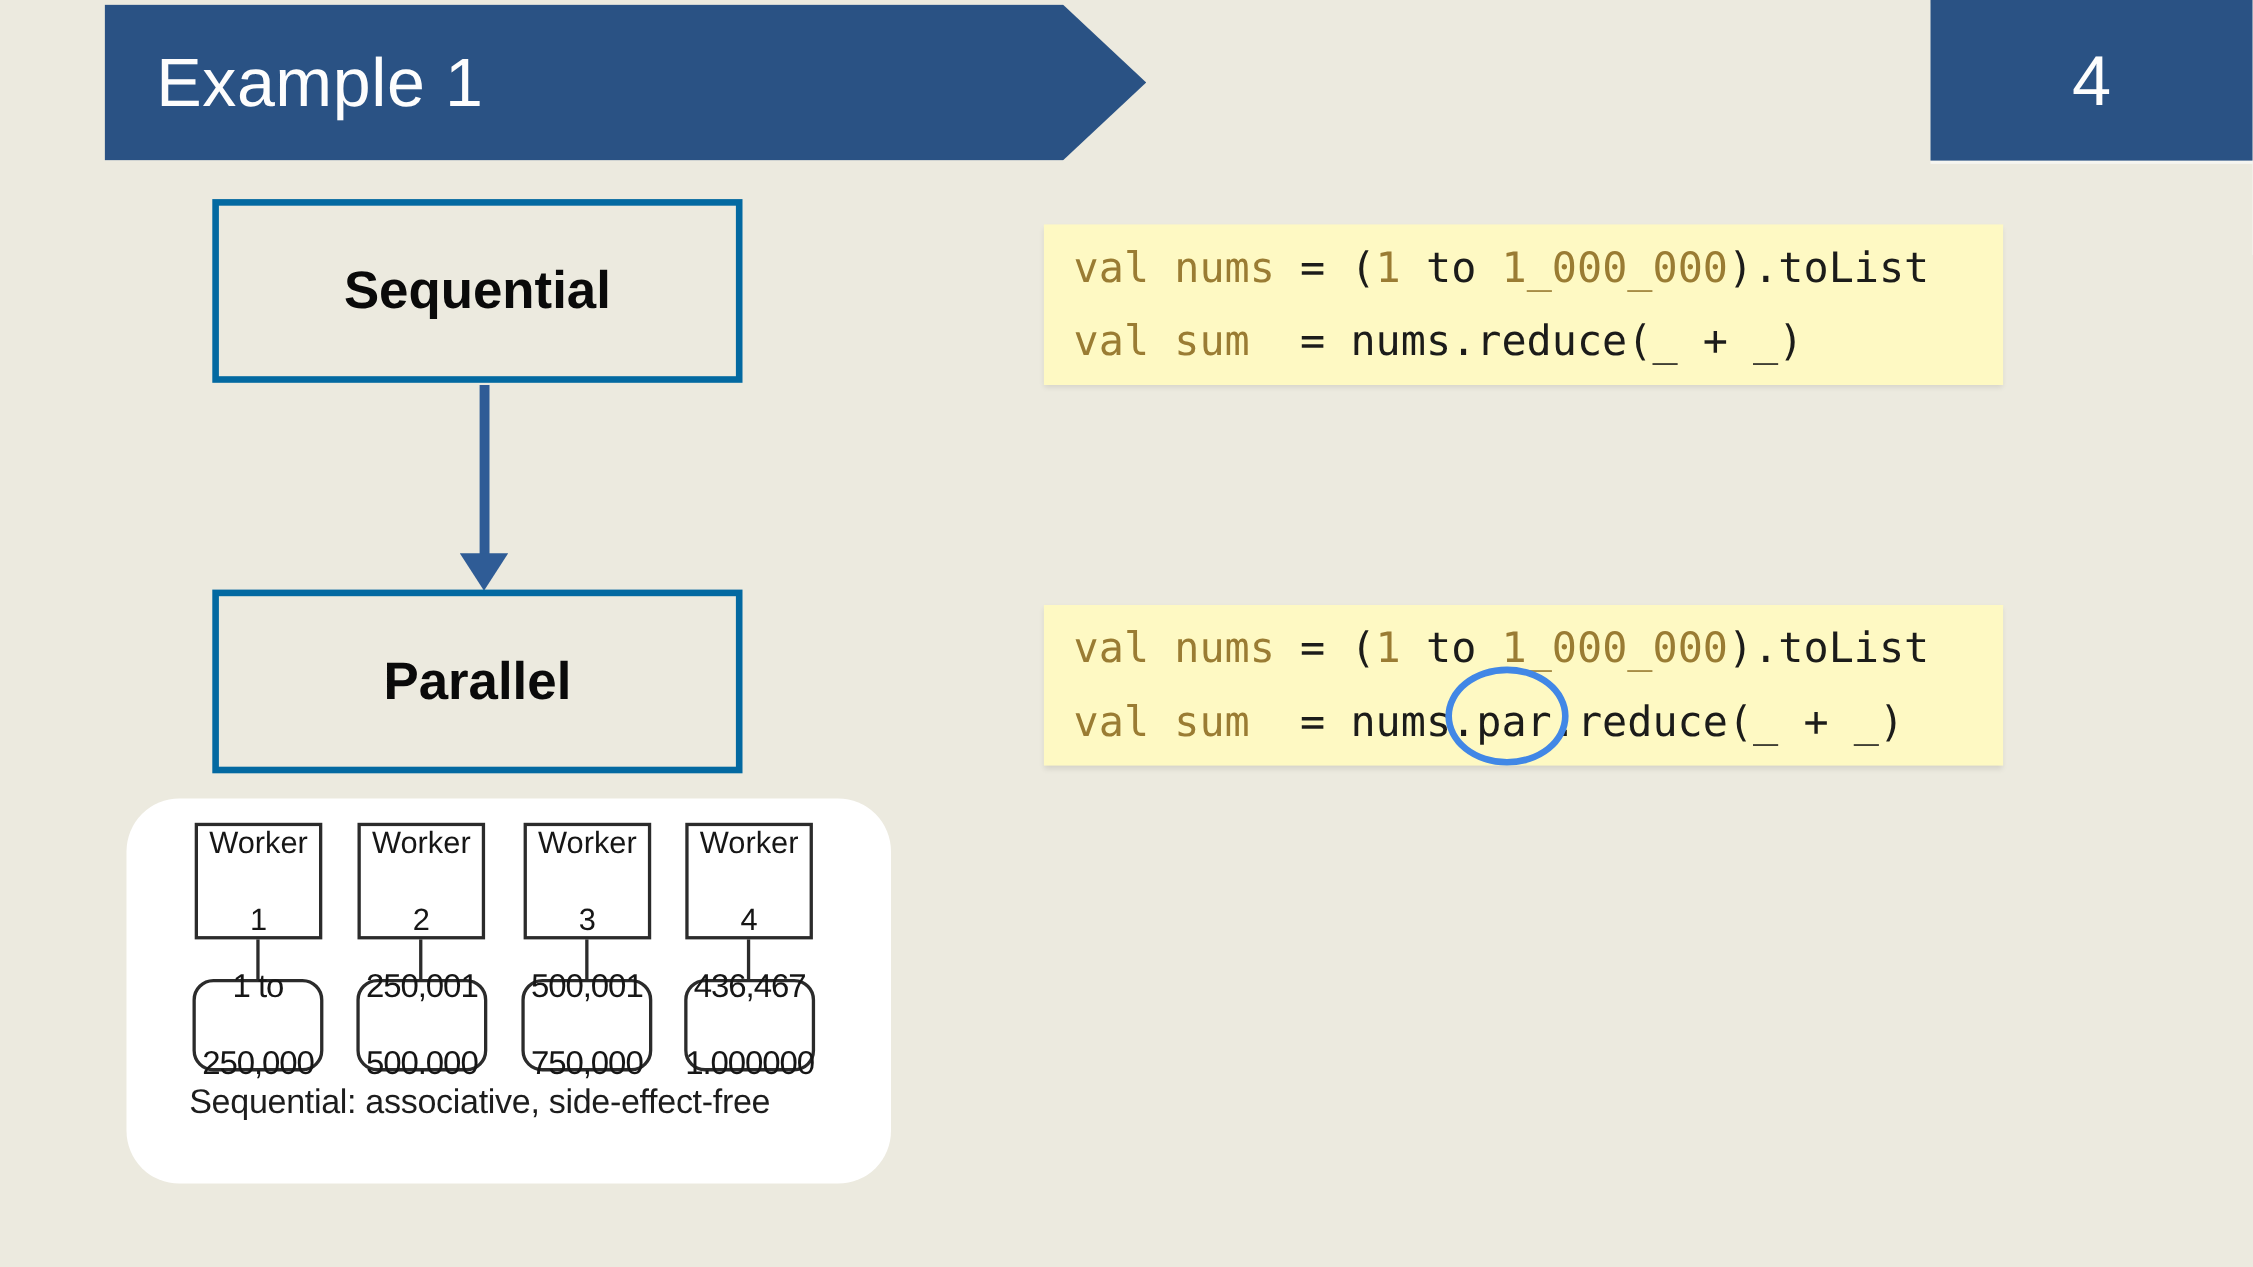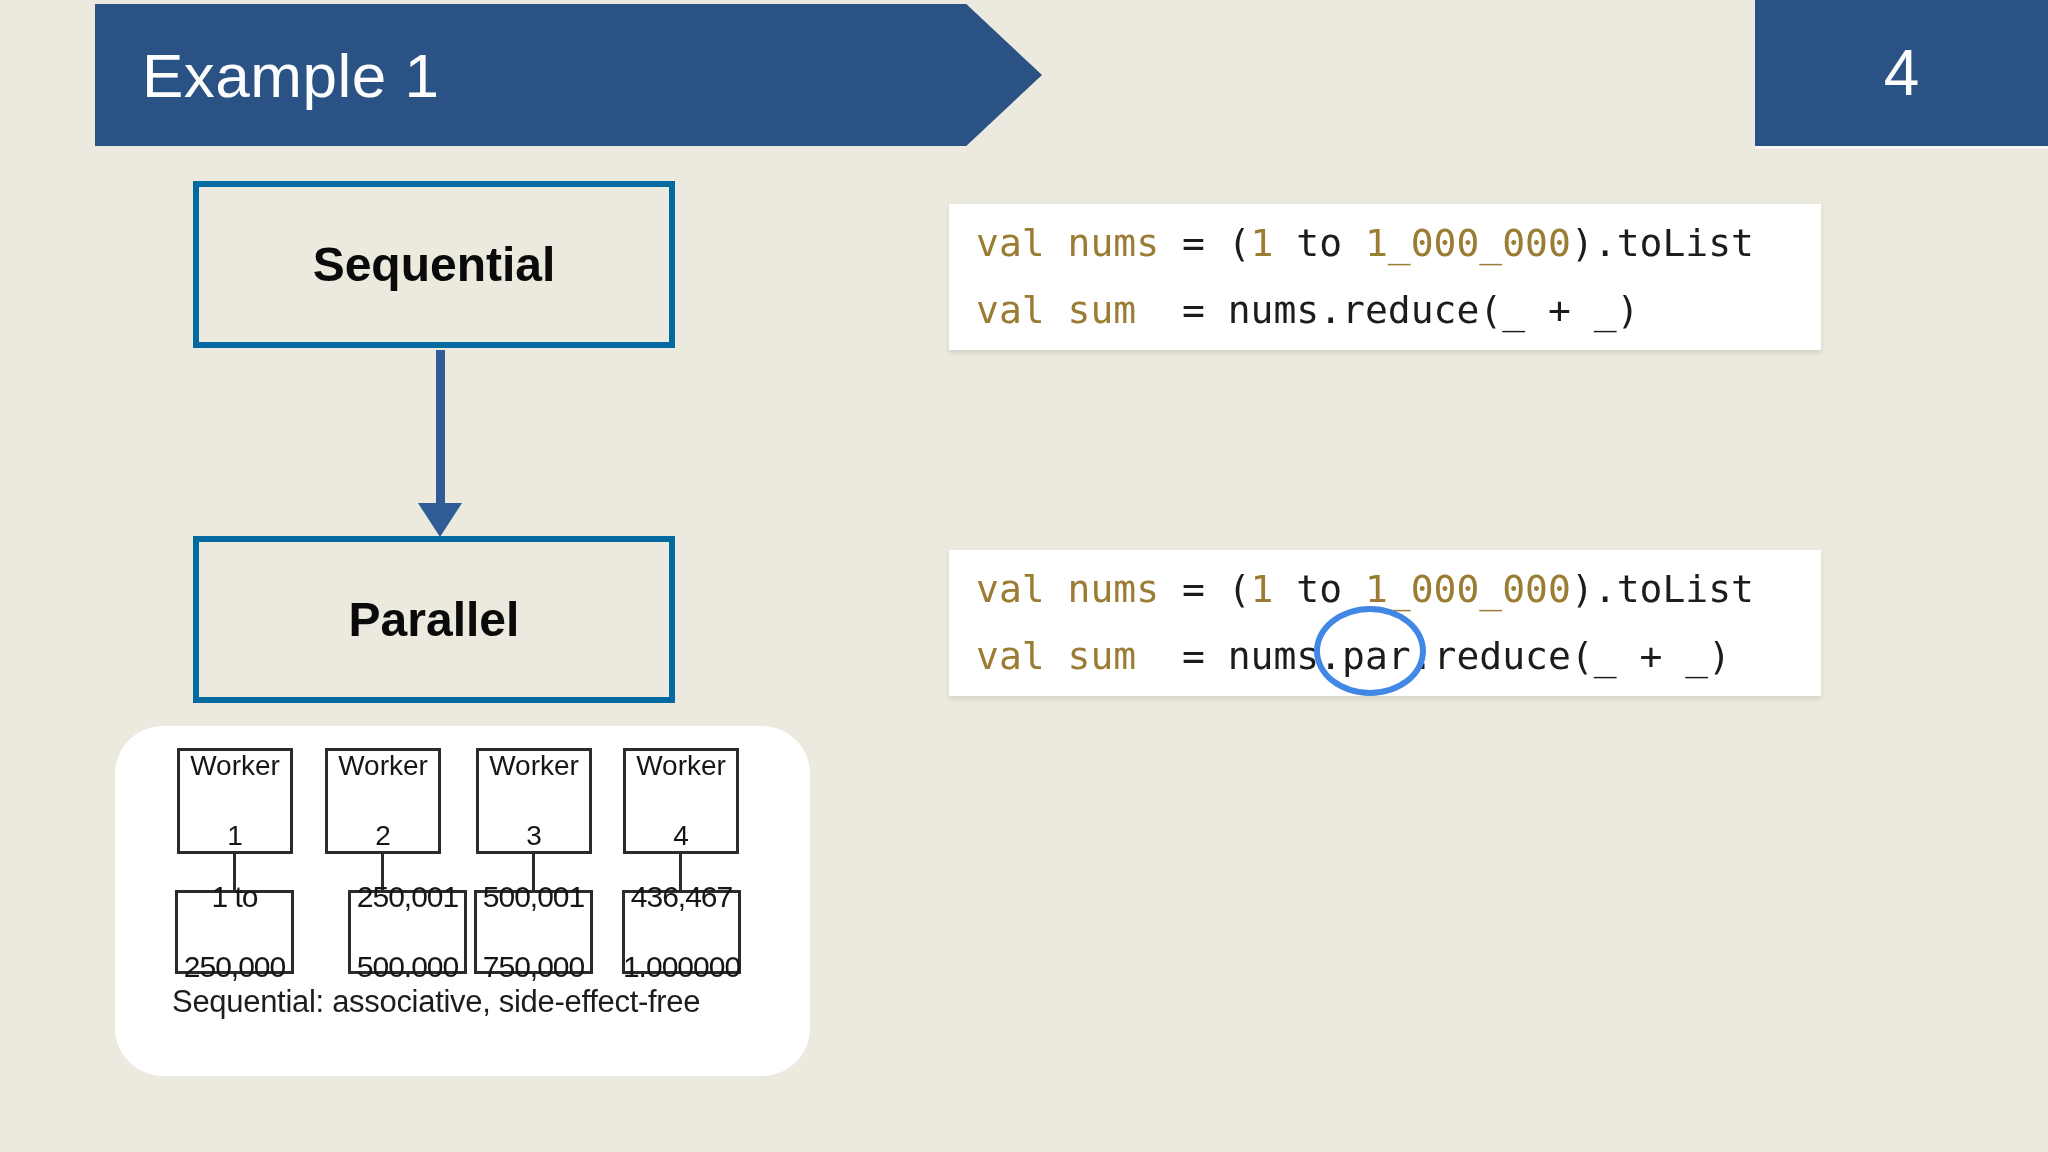--- a/index.html
+++ b/index.html
@@ -50,36 +50,36 @@
     position:absolute;left:115px;top:726px;width:695px;height:350px;
     background:#ffffff;border-radius:48px;
   }
   .wbox,.rbox{
     position:absolute;box-sizing:border-box;background:#fff;
     border:3px solid #2b2b2b;
     display:flex;flex-direction:column;align-items:center;justify-content:center;
     color:#161616;text-align:center;gap:36px;
   }
   .wbox{top:22px;width:116px;height:106px;font-size:28px;line-height:1.22;}
-  .rbox{top:164px;width:119px;height:84px;font-size:30px;line-height:1.12;letter-spacing:-1px;}
+  .rbox{top:164px;width:119px;height:84px;font-size:30px;line-height:1.12;letter-spacing:-1px;border-radius:19px;}
   .connector{
     position:absolute;top:128px;width:3px;height:36px;background:#2b2b2b;
   }
   .wbox.c1{left:62px;}  .rbox.c1{left:60px;}  .connector.c1{left:118px;}
-  .wbox.c2{left:210px;} .rbox.c2{left:209px;margin-left:24px;} .connector.c2{left:266px;}
+  .wbox.c2{left:210px;} .rbox.c2{left:209px;} .connector.c2{left:266px;}
   .wbox.c3{left:361px;} .rbox.c3{left:359px;} .connector.c3{left:417px;}
   .wbox.c4{left:508px;} .rbox.c4{left:507px;} .connector.c4{left:564px;}
   .conditions{
     position:absolute;left:57px;top:258px;
     font-size:31px;color:#1d1d1d;letter-spacing:-0.3px;
   }
   
   .code{
     position:absolute;left:949px;width:872px;height:146px;
-    background:#ffffff;
+    background:#fef9c3;
     font-family:"DejaVu Sans Mono", monospace;font-size:38px;
     padding:6px 0 0 27px;box-sizing:border-box;
     box-shadow:0 3px 5px rgba(0,0,0,0.10);
     white-space:pre;
   }
   .code.block1{top:204px;}
   .code.block2{top:550px;}
   .code-line{height:67px;line-height:67px;}
   .tok-k{color:#9a7c33;}
   .tok-p{color:#1c1c1a;}

